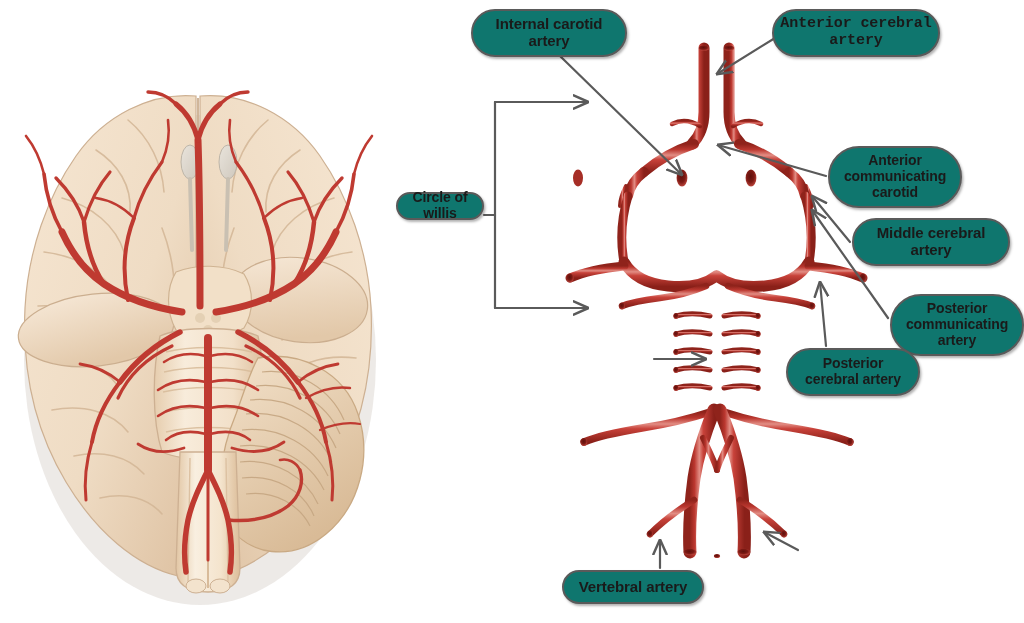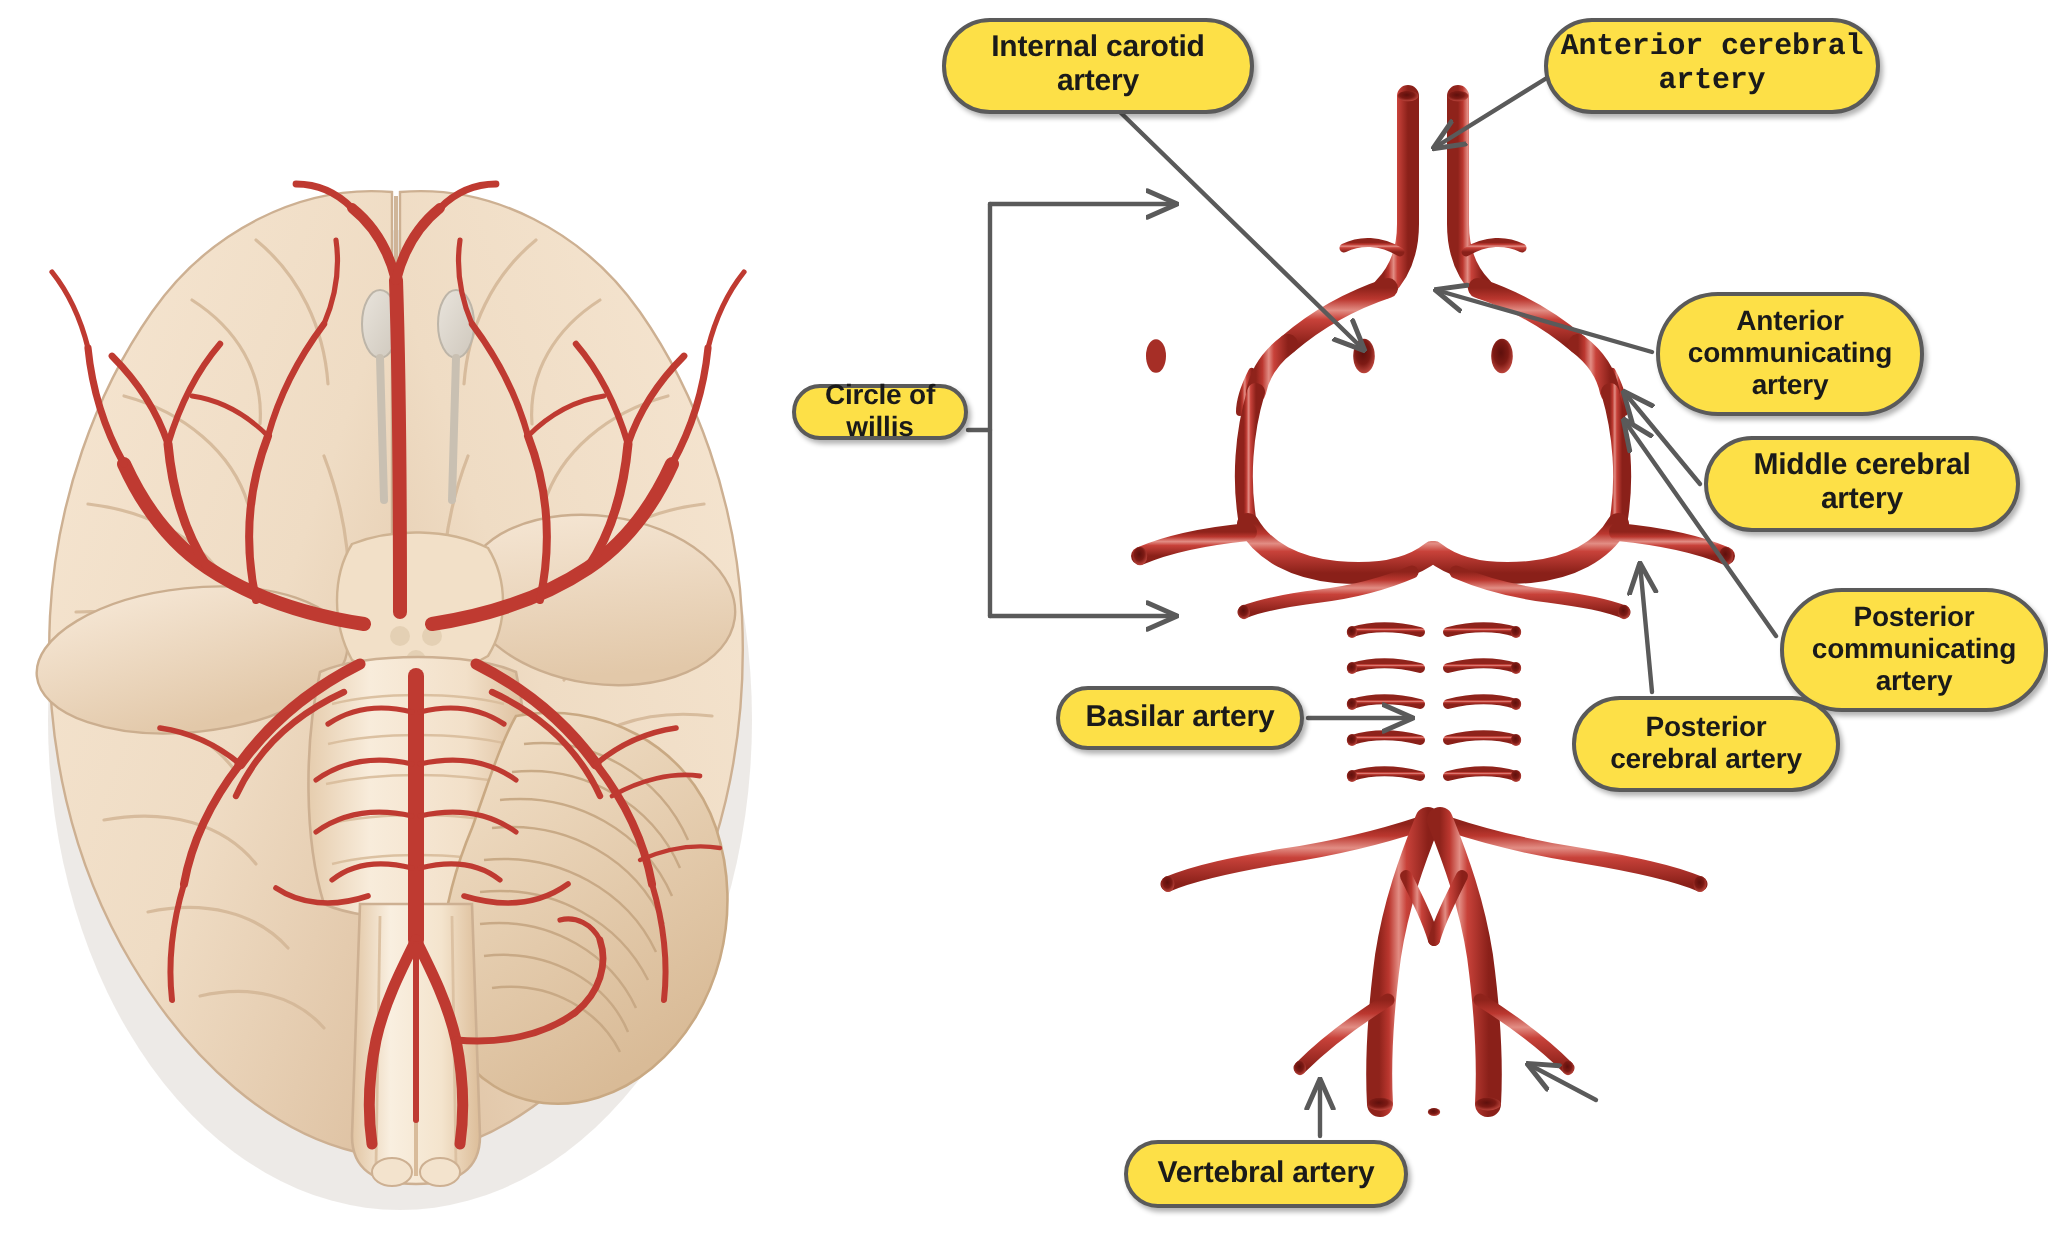--- a/index.html
+++ b/index.html
@@ -3,21 +3,21 @@
 <meta charset="utf-8">
 <title>Cerebral Arterial Circulation</title>
 <style>
   html,body{margin:0;padding:0;background:#ffffff;}
   body{width:1024px;height:623px;overflow:hidden;
        font-family:"Liberation Sans","DejaVu Sans",sans-serif;}
   #stage{position:relative;width:1024px;height:623px;background:#fff;}
   svg.layer{position:absolute;left:0;top:0;width:1024px;height:623px;}
   .pill{
     position:absolute;
-    background:#fde047;
+    background:#0f766e;
     border:2.5px solid #5a5a5a;
     border-radius:999px;
     color:#1a1a1a;
     font-weight:bold;
     text-align:center;
     line-height:1.12;
     box-sizing:border-box;
     box-shadow:1.5px 2px 2.5px rgba(0,0,0,0.30);
     display:flex;align-items:center;justify-content:center;
     white-space:pre-line;
@@ -460,33 +460,32 @@
   </svg>
 
   <div class="pill" style="left:471px;top:9px;width:156px;height:48px;font-size:15px;">Internal carotid
 artery</div>
 
   <div class="pill" style="left:772px;top:9px;width:168px;height:48px;font-size:15px;font-family:Liberation Mono, monospace;">Anterior cerebral
 artery</div>
 
   <div class="pill" style="left:828px;top:146px;width:134px;height:62px;font-size:14px;">Anterior
 communicating
-artery</div>
+carotid</div>
 
   <div class="pill" style="left:852px;top:218px;width:158px;height:48px;font-size:15px;">Middle cerebral
 artery</div>
 
   <div class="pill" style="left:890px;top:294px;width:134px;height:62px;font-size:14px;">Posterior
 communicating
 artery</div>
 
   <div class="pill" style="left:786px;top:348px;width:134px;height:48px;font-size:14px;">Posterior
 cerebral artery</div>
 
   <div class="pill" style="left:396px;top:192px;width:88px;height:28px;font-size:14px;">Circle of
 willis</div>
 
-  <div class="pill" style="left:528px;top:343px;width:124px;height:32px;font-size:15px;">Basilar artery</div>
 
   <div class="pill" style="left:562px;top:570px;width:142px;height:34px;font-size:15px;">Vertebral artery</div>
 
 
 </div>
 
 </body></html>

